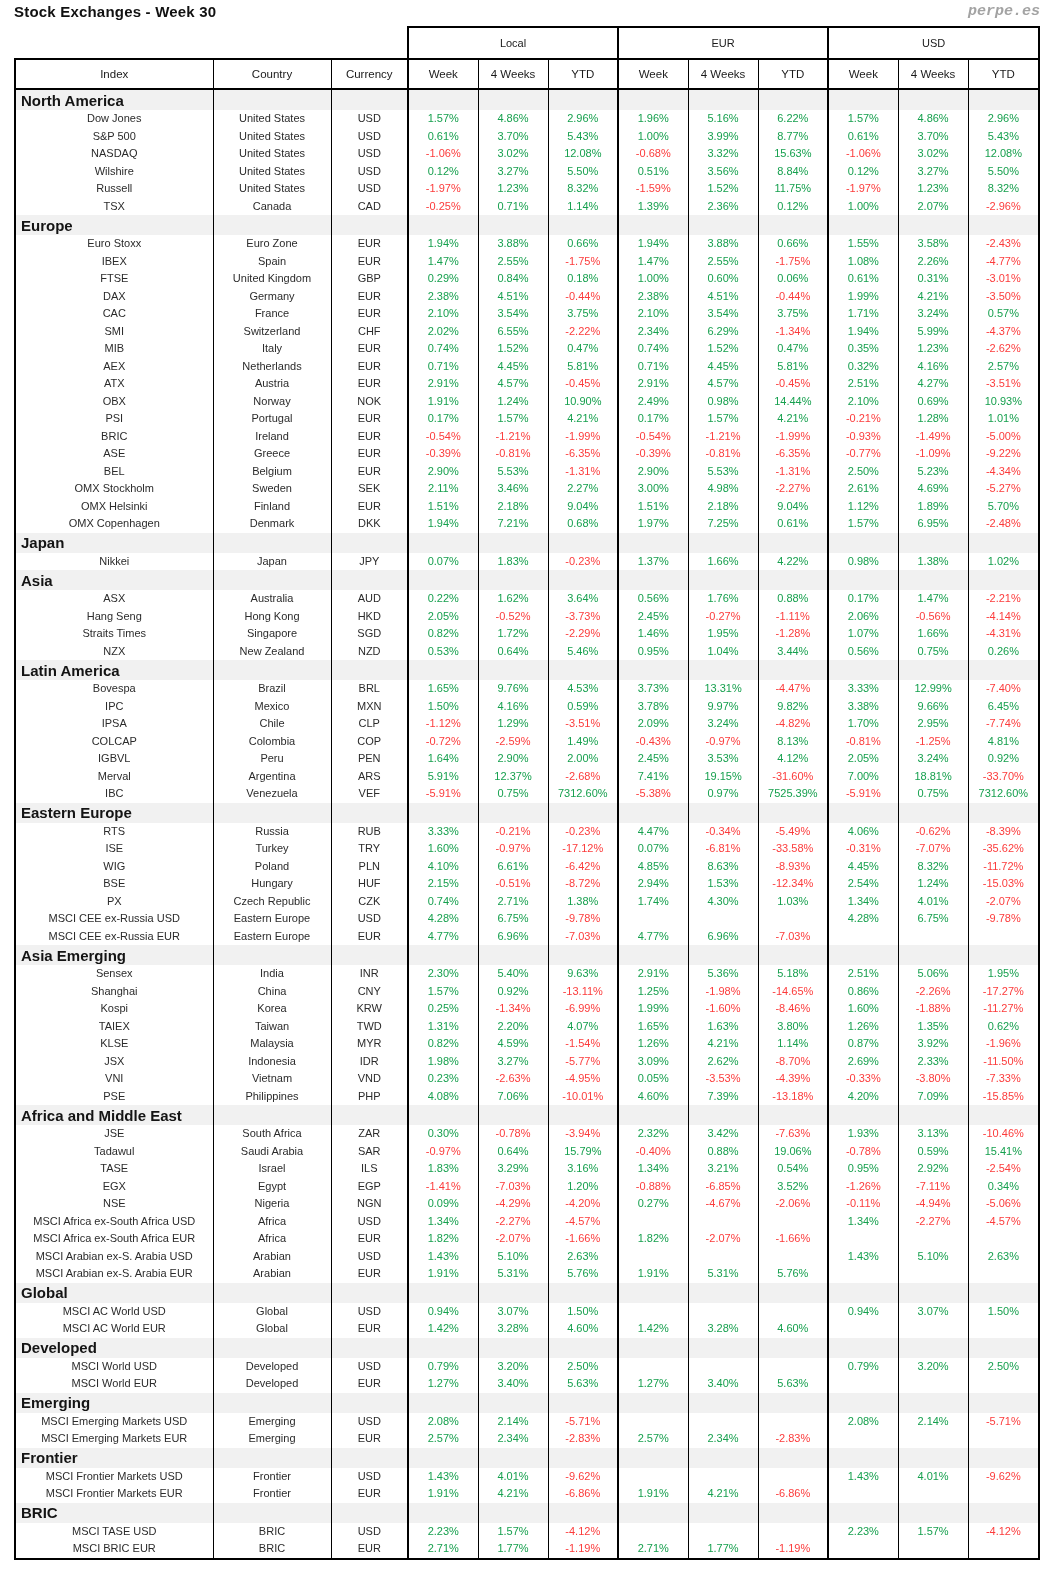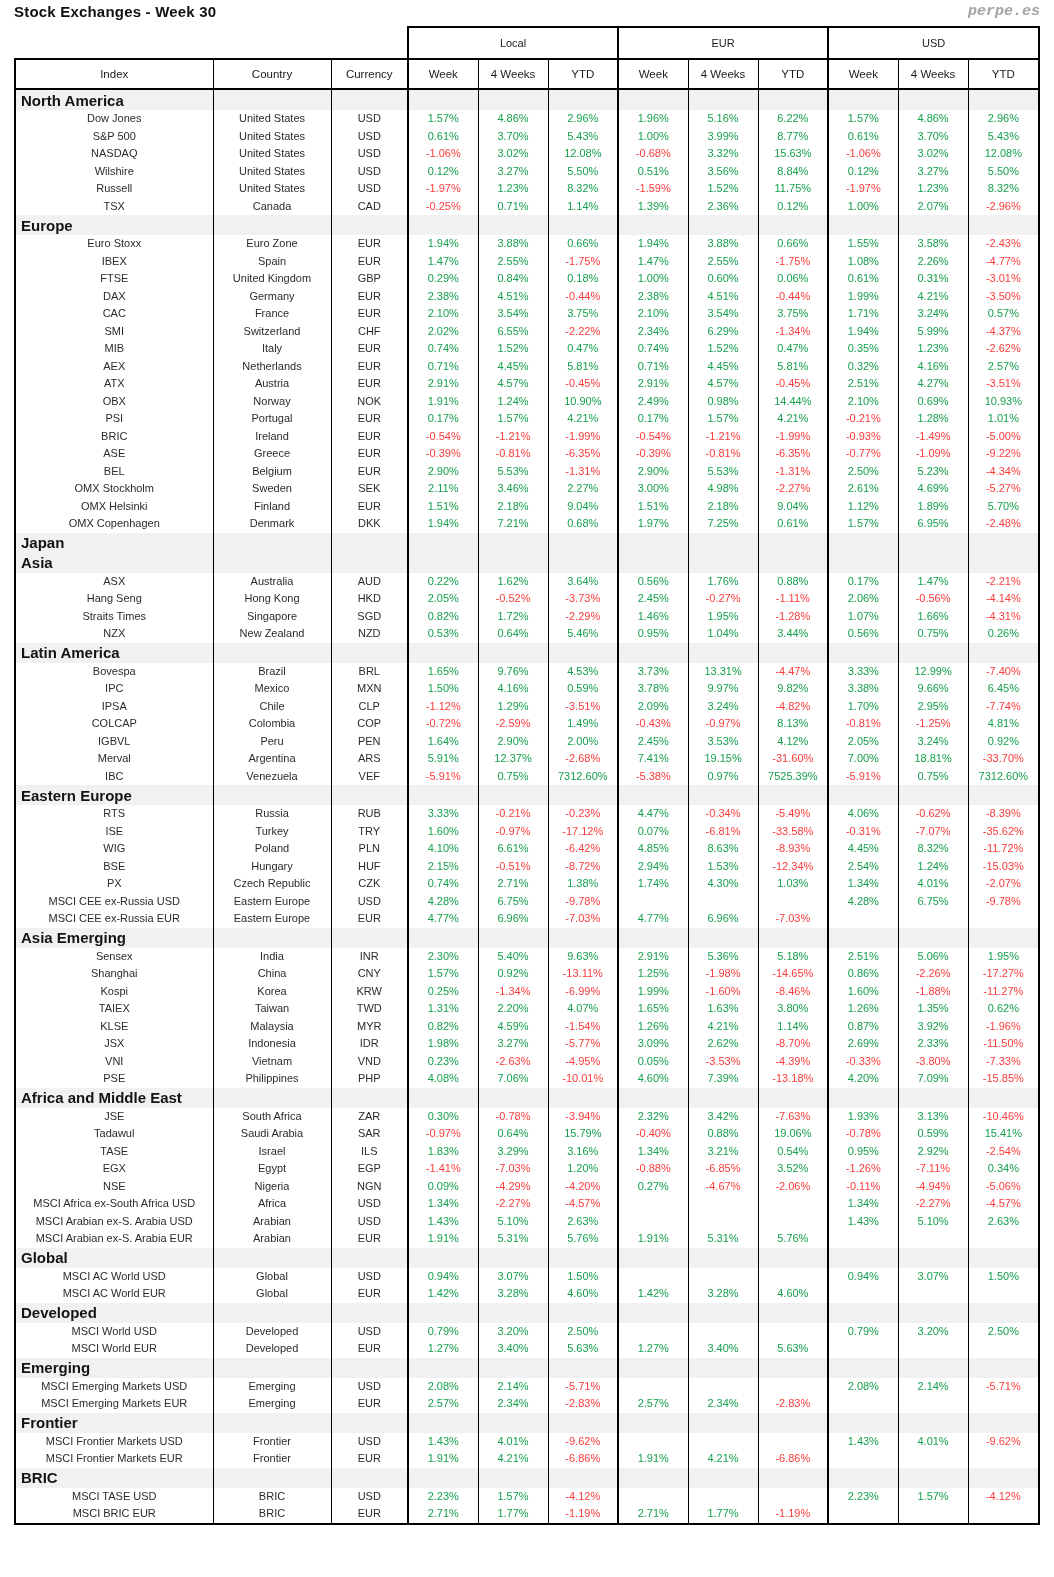--- a/index.html
+++ b/index.html
@@ -467,20 +467,34 @@
           <td class=" gb"></td>
           <td class=""></td>
           <td class=""></td>
           <td class=" gb"></td>
           <td class=""></td>
           <td class=""></td>
           <td class=" gb"></td>
           <td class=""></td>
           <td class=" edge-r"></td>
         </tr>
+        <tr>
+          <td class="edge-l">Nikkei</td>
+          <td class="">Japan</td>
+          <td class="">JPY</td>
+          <td class="gb pos">0.07%</td>
+          <td class="pos">1.83%</td>
+          <td class="neg">-0.23%</td>
+          <td class="gb pos">1.37%</td>
+          <td class="pos">1.66%</td>
+          <td class="pos">4.22%</td>
+          <td class="gb pos">0.98%</td>
+          <td class="pos">1.38%</td>
+          <td class="edge-r pos">1.02%</td>
+        </tr>
         <tr class="section-row">
           <td class="section-title edge-l">Asia</td>
           <td class=""></td>
           <td class=""></td>
           <td class=" gb"></td>
           <td class=""></td>
           <td class=""></td>
           <td class=" gb"></td>
           <td class=""></td>
           <td class=""></td>
@@ -986,20 +1000,34 @@
           <td class="neg">-2.27%</td>
           <td class="neg">-4.57%</td>
           <td class="gb"></td>
           <td class=""></td>
           <td class=""></td>
           <td class="gb pos">1.34%</td>
           <td class="neg">-2.27%</td>
           <td class="edge-r neg">-4.57%</td>
         </tr>
         <tr>
+          <td class="edge-l">MSCI Africa ex-South Africa EUR</td>
+          <td class="">Africa</td>
+          <td class="">EUR</td>
+          <td class="gb pos">1.82%</td>
+          <td class="neg">-2.07%</td>
+          <td class="neg">-1.66%</td>
+          <td class="gb pos">1.82%</td>
+          <td class="neg">-2.07%</td>
+          <td class="neg">-1.66%</td>
+          <td class="gb"></td>
+          <td class=""></td>
+          <td class="edge-r"></td>
+        </tr>
+        <tr>
           <td class="edge-l">MSCI Arabian ex-S. Arabia USD</td>
           <td class="">Arabian</td>
           <td class="">USD</td>
           <td class="gb pos">1.43%</td>
           <td class="pos">5.10%</td>
           <td class="pos">2.63%</td>
           <td class="gb"></td>
           <td class=""></td>
           <td class=""></td>
           <td class="gb pos">1.43%</td>

